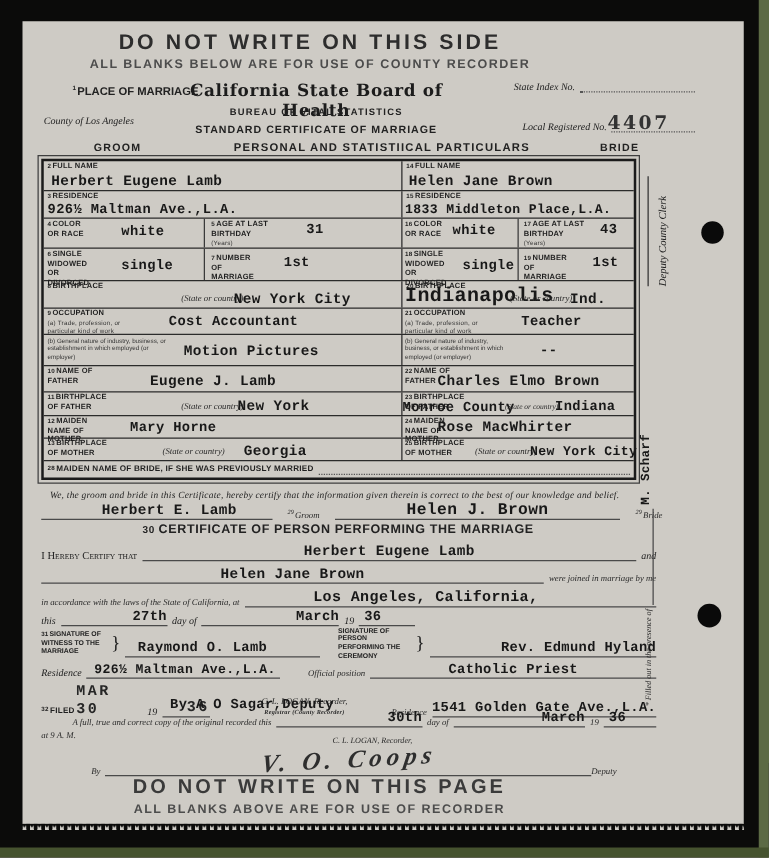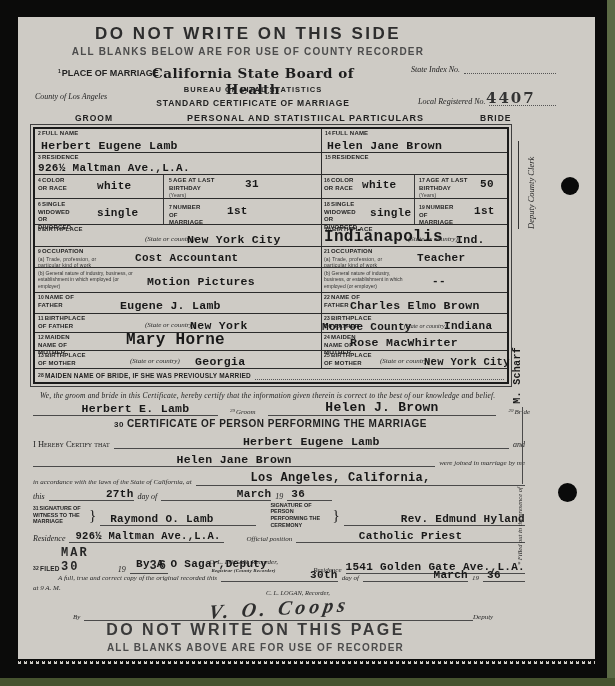--- a/index.html
+++ b/index.html
@@ -87,37 +87,38 @@
       </div>
     </div>
 
     <div class="row" style="height:22px">
       <div class="gcol cell">
         <div class="lbl"><span class="sup">3</span><span>RESIDENCE</span></div>
         <div class="mono val" style="left:3px;bottom:0">926½ Maltman Ave.,L.A.</div>
       </div>
       <div class="bcol cell">
         <div class="lbl"><span class="sup">15</span><span>RESIDENCE</span></div>
+        <div class="mono val" style="left:2px;bottom:0;font-size:10.5px">1833 Middleton Place,L.A.</div>
       </div>
     </div>
 
     <div class="row" style="height:24px">
       <div class="gcol cell">
         <div class="lbl val" style="left:3px;top:2px;width:36px"><span class="sup">4</span><span>COLOR OR RACE</span></div>
         <div class="mono val" style="left:62px;top:5px">white</div>
         <div class="vdiv" style="left:128px"></div>
         <div class="lbl val" style="left:134px;top:2px;width:58px"><span class="sup">5</span><span>AGE AT LAST BIRTHDAY</span><span class="sub5">(Years)</span></div>
         <div class="mono val" style="left:210px;top:3px">31</div>
       </div>
       <div class="bcol cell">
         <div class="lbl val" style="left:2px;top:2px;width:32px"><span class="sup">16</span><span>COLOR OR RACE</span></div>
         <div class="mono val" style="left:40px;top:4px">white</div>
         <div class="vdiv" style="left:92px"></div>
         <div class="lbl val" style="left:97px;top:2px;width:56px"><span class="sup">17</span><span>AGE AT LAST BIRTHDAY</span><span class="sub5">(Years)</span></div>
-        <div class="mono val" style="left:158px;top:3px">50</div>
+        <div class="mono val" style="left:158px;top:3px">43</div>
       </div>
     </div>
 
     <div class="row" style="height:26px">
       <div class="gcol cell">
         <div class="lbl val" style="left:3px;top:2px;width:42px"><span class="sup">6</span><span>SINGLE WIDOWED OR DIVORCED</span></div>
         <div class="mono val" style="left:62px;top:8px">single</div>
         <div class="vdiv" style="left:128px"></div>
         <div class="lbl val" style="left:134px;top:5px;width:42px"><span class="sup">7</span><span>NUMBER OF MARRIAGE</span></div>
         <div class="mono val" style="left:192px;top:6px">1st</div>
@@ -188,21 +189,21 @@
         <div class="lbl val" style="left:2px;top:1px;width:48px"><span class="sup">23</span><span>BIRTHPLACE OF FATHER</span></div>
         <div class="mono val" style="left:0;bottom:-1px;font-size:11px">Monroe County</div>
         <div class="it7 val" style="left:82px;bottom:3px;font-size:6px">(State or country)</div>
         <div class="mono val" style="left:122px;bottom:0">Indiana</div>
       </div>
     </div>
 
     <div class="row" style="height:18px">
       <div class="gcol cell">
         <div class="lbl val" style="left:3px;top:1px;width:40px"><span class="sup">12</span><span>MAIDEN NAME OF MOTHER</span></div>
-        <div class="mono val" style="left:91px;bottom:1px;font-size:16px">Mary Horne</div>
+        <div class="mono val" style="left:69px;bottom:1px;font-size:11px">Mary Horne</div>
       </div>
       <div class="bcol cell">
         <div class="lbl val" style="left:2px;top:1px;width:40px"><span class="sup">24</span><span>MAIDEN NAME OF MOTHER</span></div>
         <div class="mono val" style="left:28px;bottom:1px;font-size:11.5px">Rose MacWhirter</div>
       </div>
     </div>
 
     <div class="row" style="height:18px">
       <div class="gcol cell">
         <div class="lbl val" style="left:3px;top:1px;width:48px"><span class="sup">13</span><span>BIRTHPLACE OF MOTHER</span></div>

